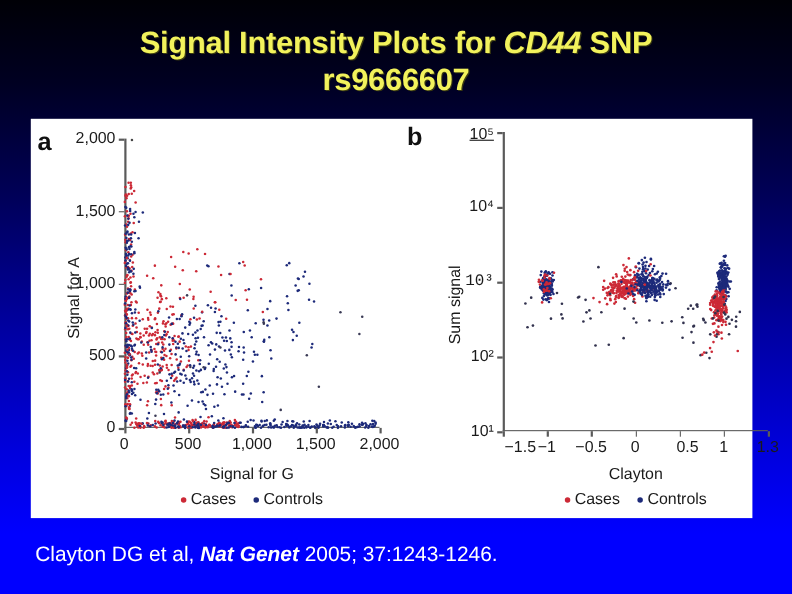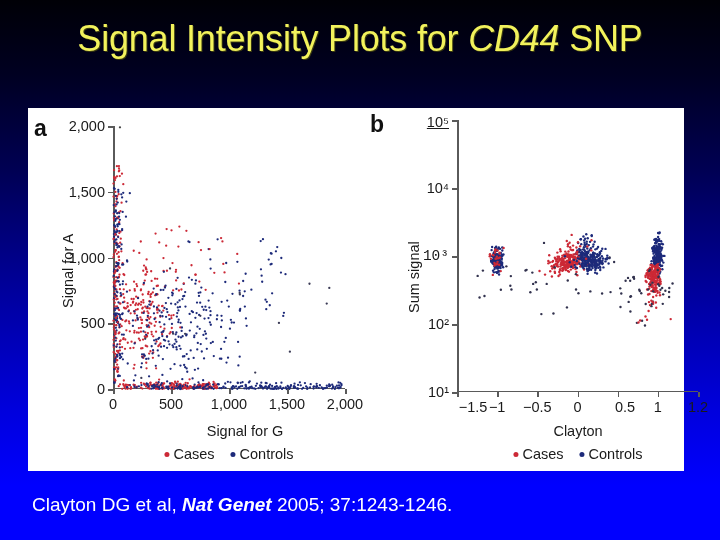--- a/index.html
+++ b/index.html
@@ -28,22 +28,22 @@
     overflow: hidden;
   }
   
   #title-block {
     position: absolute;
     left: 0;
     top: 22px;
     width: 720px;
     text-align: center;
     color: #f2f25c;
-    font-weight: normal;
-    font-size: 36px;
+    font-weight: bold;
+    font-size: 28px;
     line-height: 34px;
     letter-spacing: -0.2px;
     text-shadow: 1px 1px 0 #3a3a10;
   }
   #title-block .ital {
     font-style: italic;
   }
   
   #figure {
     position: absolute;
@@ -176,20 +176,21 @@
   }
   #citation .ital { font-style: italic; font-weight: bold; }
 </style>
 </head>
 <body>
 
 <div id="slide">
 
   <div id="title-block">
     <div><span>Signal Intensity Plots for </span><span class="ital">CD44</span><span> SNP</span></div>
+    <div>rs9666607</div>
   </div>
 
   <div id="figure">
 
     <div class="panel" id="panel-a">
       <div class="panel-letter">a</div>
 
       <div class="plotbox" id="plot-a">
         <div class="axis-line yaxis"></div>
         <div class="axis-line xaxis"></div>
@@ -1433,21 +1434,21 @@
           <div class="tick ytick" style="top: 197.25px;"></div>
           <div class="ylabel-txt" style="top: 197.25px;">500</div>
           <div class="tick ytick" style="top: 131.5px;"></div>
           <div class="ylabel-txt" style="top: 131.5px;">1,000</div>
           <div class="tick ytick" style="top: 65.75px;"></div>
           <div class="ylabel-txt" style="top: 65.75px;">1,500</div>
           <div class="tick ytick" style="top: 0px;"></div>
           <div class="ylabel-txt" style="top: 0px;">2,000</div>
         </div>
 
-      <div class="axis-title x" style="left:201px; top:315px; transform:translateX(-50%);margin-left:16px;">Signal for G</div>
+      <div class="axis-title x" style="left:201px; top:315px; transform:translateX(-50%);">Signal for G</div>
       <div class="axis-title y" style="left:32px; top:200px;">Signal for A</div>
 
       <div class="legend" style="left:201px; top:338px;">
         <span class="entry">
             <span class="dot" style="background:#cc2936"></span>
             <span>Cases</span>
           </span>
         <span class="entry">
             <span class="dot" style="background:#1d2a7a"></span>
             <span>Controls</span>
@@ -2604,21 +2605,21 @@
           <div class="xlabel-txt" style="left: 40.1667px;">−1</div>
           <div class="tick xtick" style="left: 80.3333px;"></div>
           <div class="xlabel-txt" style="left: 80.3333px;">−0.5</div>
           <div class="tick xtick" style="left: 120.5px;"></div>
           <div class="xlabel-txt" style="left: 120.5px;">0</div>
           <div class="tick xtick" style="left: 160.667px;"></div>
           <div class="xlabel-txt" style="left: 168px;">0.5</div>
           <div class="tick xtick" style="left: 200.833px;"></div>
           <div class="xlabel-txt" style="left: 200.833px;">1</div>
           <div class="tick xtick" style="left: 241px;"></div>
-          <div class="xlabel-txt" style="left: 241px;">1.2</div>
+          <div class="xlabel-txt" style="left: 241px;">1.3</div>
           <div class="tick ytick" style="top: 272px;"></div>
           <div class="ylabel-txt" style="top: 272px;">10¹</div>
           <div class="tick ytick" style="top: 204px;"></div>
           <div class="ylabel-txt" style="top: 204px;">10²</div>
           <div class="tick ytick" style="top: 136px;"></div>
           <div class="ylabel-txt" style="top: 136px; font-family: Liberation Mono, monospace;">10³</div>
           <div class="tick ytick" style="top: 68px;"></div>
           <div class="ylabel-txt" style="top: 68px;">10⁴</div>
           <div class="tick ytick" style="top: 0px;"></div>
           <div class="ylabel-txt" style="top: 2px; text-decoration: underline;">10⁵</div>

